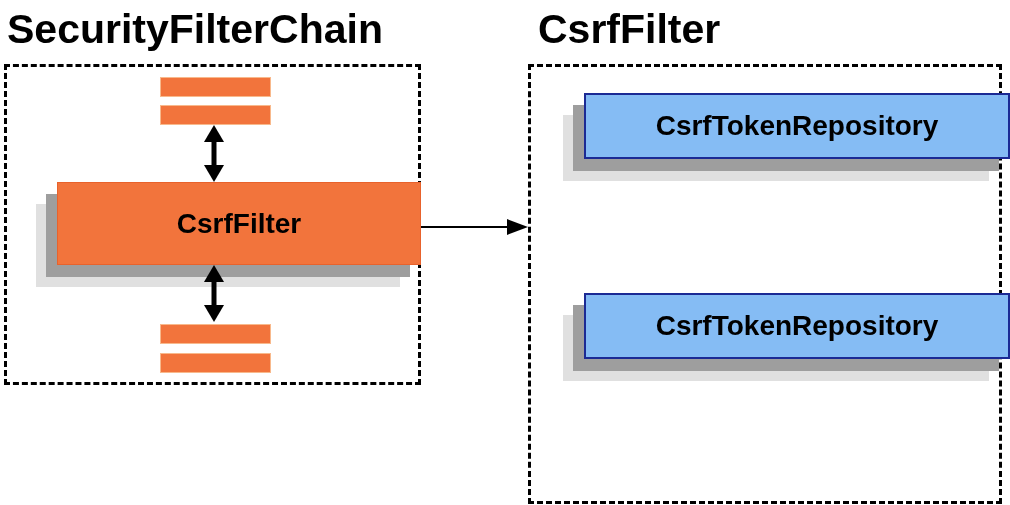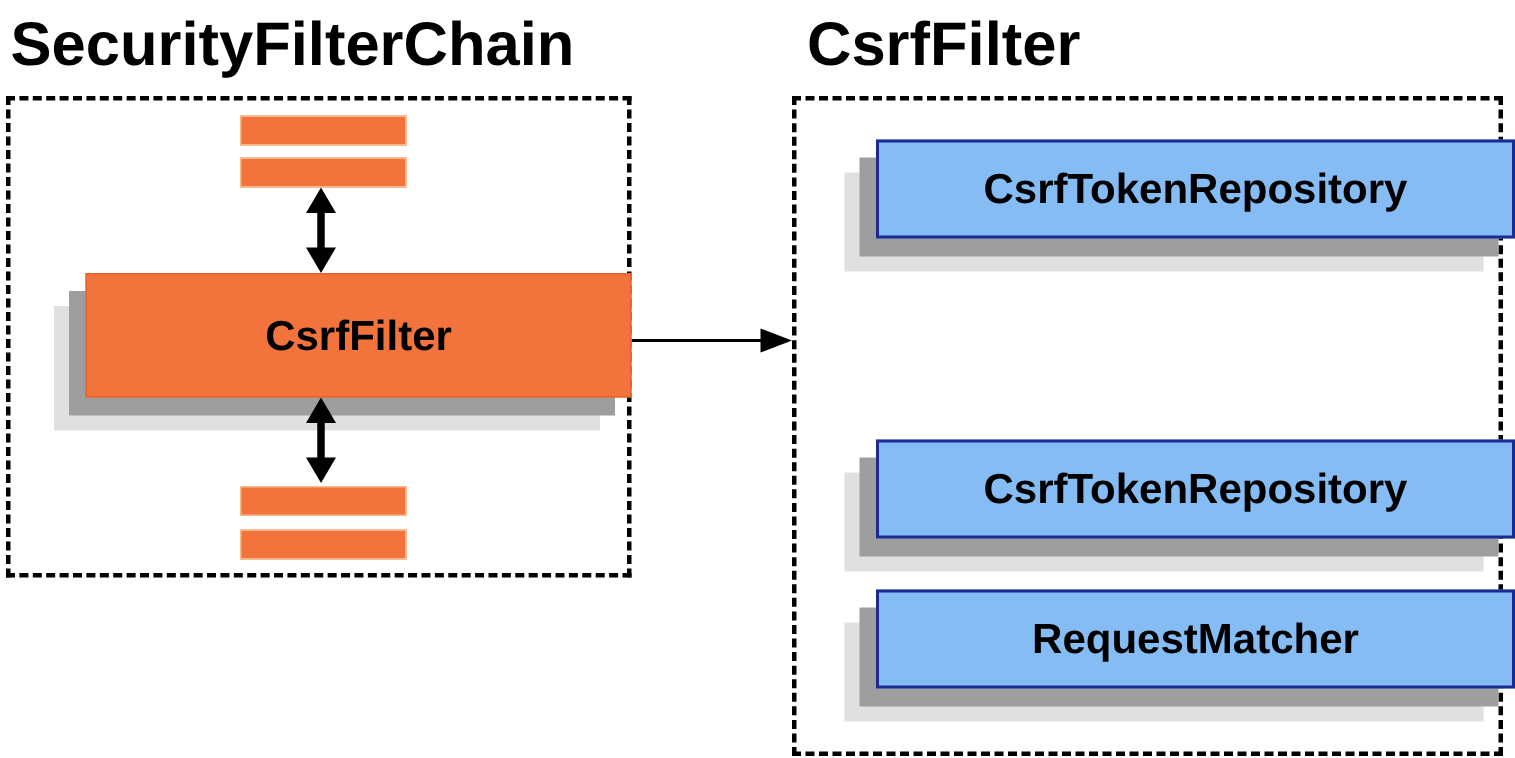--- a/index.html
+++ b/index.html
@@ -127,18 +127,15 @@
     <polygon points="107,9 86,1 86,17" fill="#000000"></polygon>
   </svg>
 
   <div class="panel" id="right-panel">
     <div class="shadow-box blue-box" style="top:26px">
       <div class="face">CsrfTokenRepository</div>
     </div>
     <div class="shadow-box blue-box" style="top:226px">
       <div class="face">CsrfTokenRepository</div>
     </div>
-    <div class="shadow-box blue-box" style="top:326px">
-      <div class="face">RequestMatcher</div>
-    </div>
   </div>
 
 </div>
 
 </body></html>

